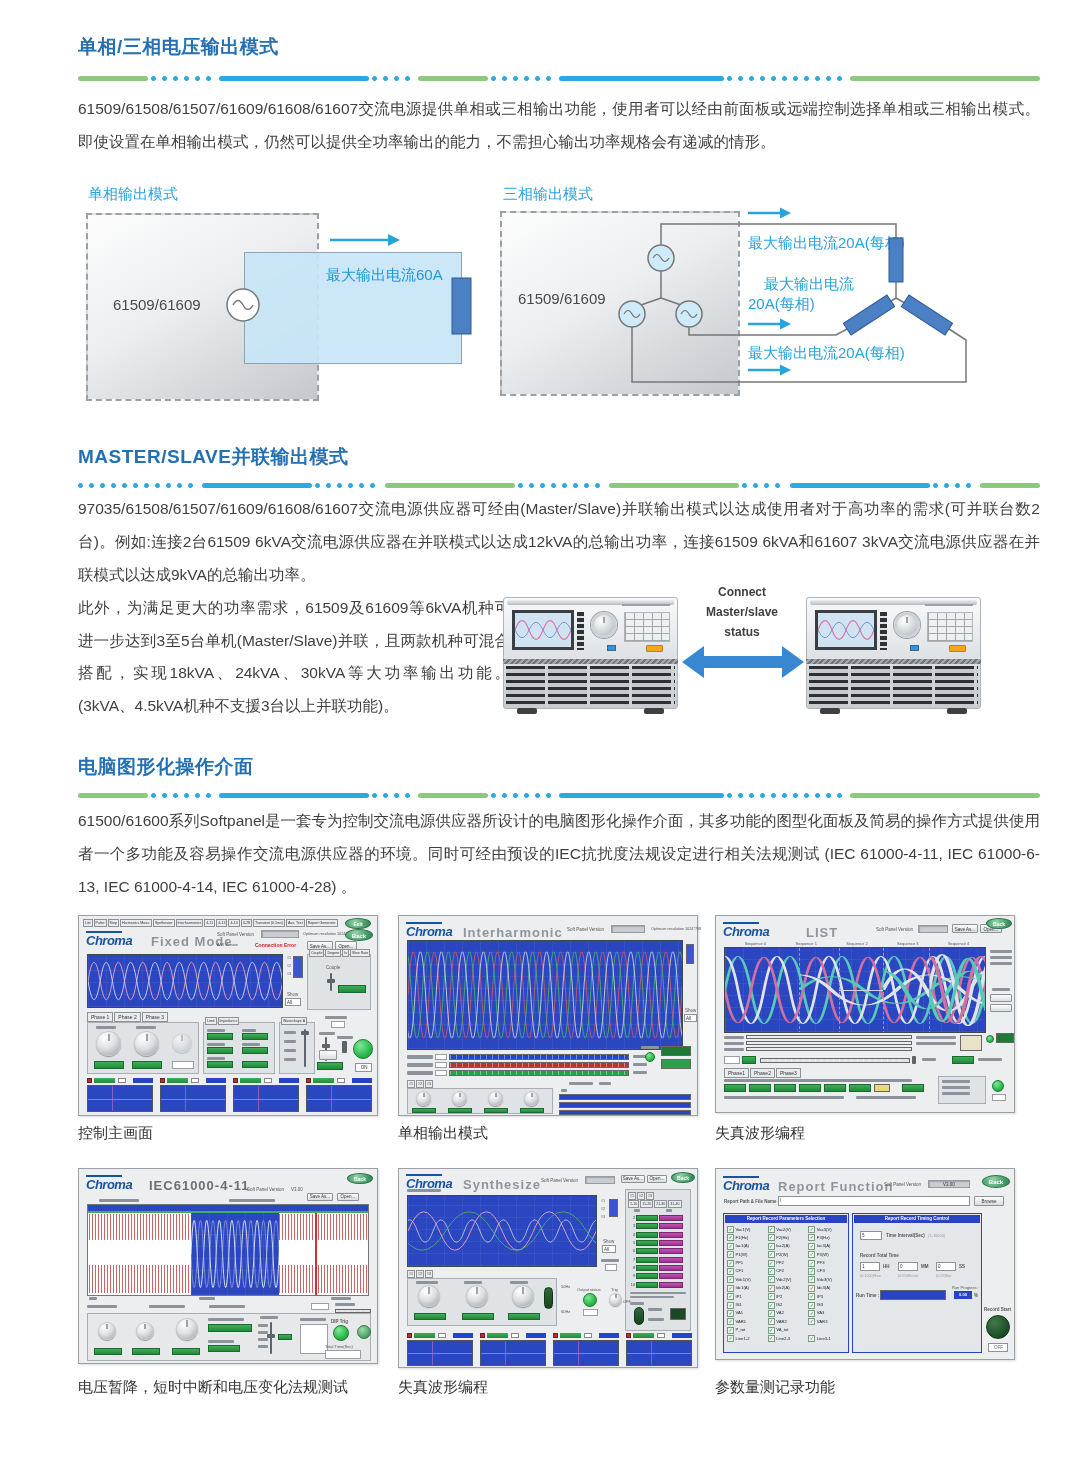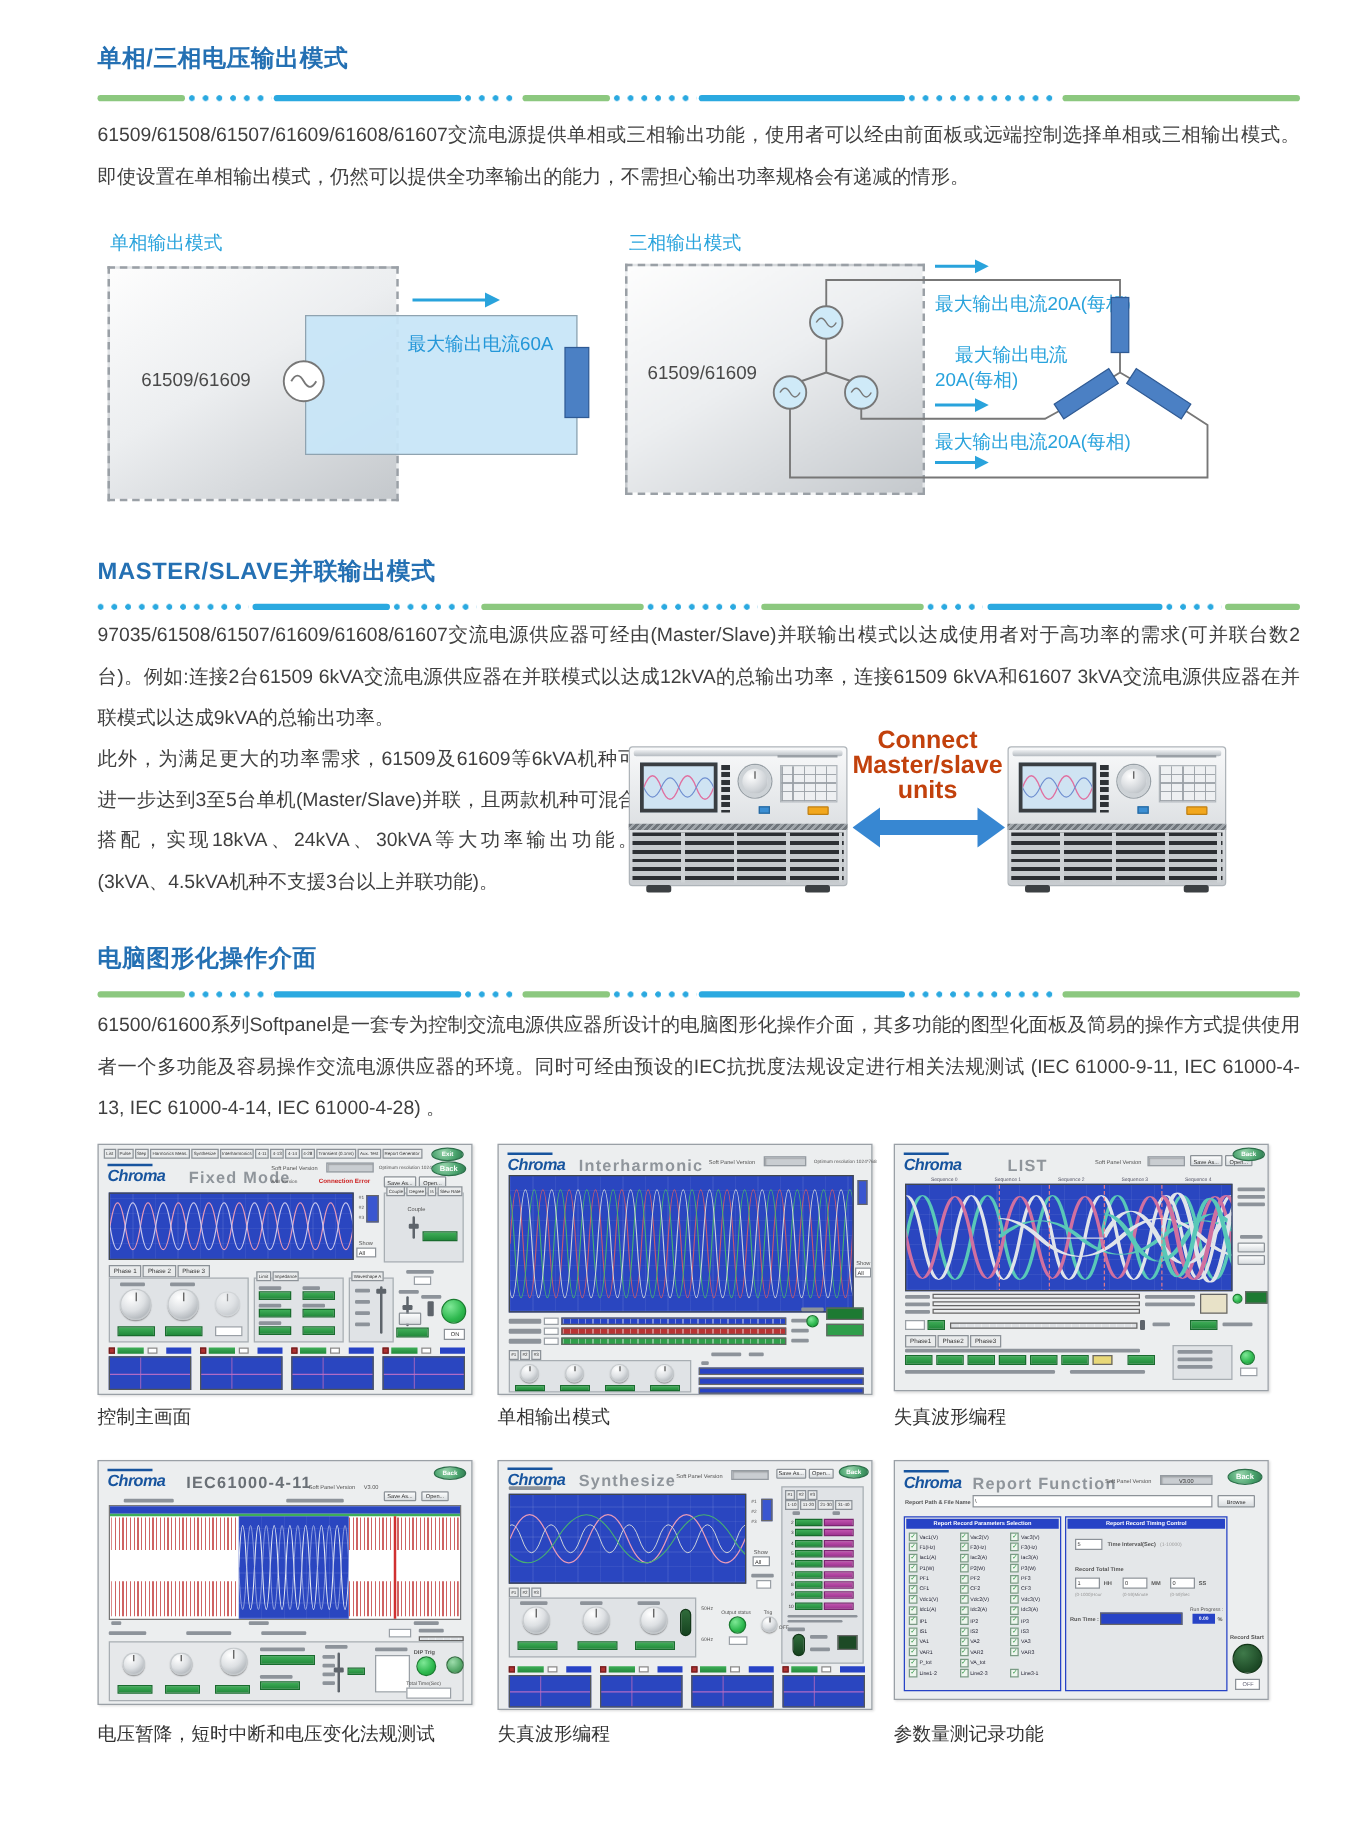--- a/index.html
+++ b/index.html
@@ -28,21 +28,21 @@
 .inst .screen svg{position:absolute;inset:0;width:100%;height:100%}
 .inst .btncol{position:absolute;left:74px;top:15px;width:7px;height:38px;background:repeating-linear-gradient(#2e3236 0 4px,#dfe2e5 4px 6px)}
 .inst .knob{position:absolute;left:88px;top:15px;width:26px;height:26px;border-radius:50%;border:3px solid #cdd2d6;background:radial-gradient(circle at 35% 30%,#fff,#d0d4d8 60%,#aab0b5);box-shadow:0 0 0 1px #98a0a6}
 .inst .keys{position:absolute;left:121px;top:15px;width:46px;height:30px;border:1px solid #b0b6bb;background:repeating-linear-gradient(90deg,rgba(154,160,166,.9) 0 1px,transparent 1px 9px),repeating-linear-gradient(0deg,rgba(154,160,166,.9) 0 1px,transparent 1px 7px),#eef0f2}
 .inst .okey{position:absolute;left:143px;top:48px;width:17px;height:7px;background:#f2a71d;border:1px solid #c07f10;border-radius:1px}
 .inst .mlabel{position:absolute;right:8px;top:7px;width:48px;height:2px;background:#9aa0a6}
 .inst .blubtn{position:absolute;left:104px;top:48px;width:9px;height:6px;background:#3b8fd4;border:1px solid #2a6aa0}
 .inst .sep{position:absolute;left:0;right:0;top:62px;height:5px;background:repeating-linear-gradient(135deg,#70767c 0 2px,#a2a8ad 2px 4px)}
 .inst .vents{position:absolute;left:3px;right:3px;top:69px;height:40px;background:repeating-linear-gradient(90deg,transparent 0 39px,#cfd3d6 39px 42px),repeating-linear-gradient(#2c2f33 0 3px,#c6cacd 3px 7px)}
 .inst .foot{position:absolute;bottom:0;width:20px;height:6px;background:#3c4043;border-radius:2px}
-.connect-text{position:absolute;font-size:20px;line-height:20px;font-weight:600;color:#c2410c;text-align:center}
+.connect-text{position:absolute;font-size:12px;line-height:20px;font-weight:600;color:#404040;text-align:center}
 
 .panel{position:absolute;width:300px;background:#eceeef;border:1px solid #9aa0a6;box-shadow:1px 1px 2px rgba(0,0,0,.15)}
 .pl-logo{position:absolute;font-style:italic;font-weight:700;color:#17549E;font-size:13px;line-height:13px;letter-spacing:-.5px}
 .pl-logo i{display:block;height:2px;width:36px;background:#17549E;margin-bottom:1px}
 .pl-title{position:absolute;font-size:13px;font-weight:700;color:#8f959b;letter-spacing:1px;white-space:nowrap}
 .tinylab{position:absolute;font-size:4.5px;color:#555;white-space:nowrap}
 .redlab{position:absolute;font-size:5px;font-weight:700;color:#C22;white-space:nowrap}
 .vfield{position:absolute;background:#c9cdd1;border:1px solid #959ba1;box-shadow:inset 1px 1px 1px rgba(0,0,0,.2);font-size:4.5px;color:#333;text-align:center;line-height:7px}
 .oval{position:absolute;border-radius:50%;color:#fff;text-align:center;background:radial-gradient(circle at 38% 30%,#96d3ab,#47a16b 60%,#317b52);border:1px solid #2c6f4a;font-weight:700;font-size:6px}
 .sbtn{position:absolute;background:linear-gradient(#fcfdfd,#d9dde0);border:1px solid #8c9298;border-radius:1px;font-size:4.5px;color:#333;text-align:center}
@@ -206,39 +206,39 @@
   <div class="blubtn"></div>
   <div class="okey"></div>
   <div class="sep"></div>
   <div class="vents"></div>
   <div class="foot" style="left:14px"></div>
   <div class="foot" style="right:14px"></div>
 </div>
 <div class="connect-text" style="left:672px;top:582px;width:140px">
   <div>Connect</div>
   <div>Master/slave</div>
-  <div>units</div>
+  <div>status</div>
 </div>
 <svg class="figsvg" style="left:682px;top:645px" width="122" height="34" viewBox="0 0 122 34">
   <polygon points="0,17 22,1 22,11 100,11 100,1 122,17 100,33 100,23 22,23 22,33" fill="#3787D2"></polygon>
 </svg>
 
 <h2 class="sec" style="left:78px;top:754px">电脑图形化操作介面</h2>
 <div class="divider" style="left:78px;top:792px">
   <i class="dg" style="width:70px"></i>
     <i class="dots" style="width:66px"></i>
     <i class="db" style="width:150px"></i>
     <i class="dots" style="width:44px"></i>
     <i class="dg" style="width:70px"></i>
     <i class="dots" style="width:66px"></i>
     <i class="db" style="width:165px"></i>
     <i class="dots" style="width:121px"></i>
     <i class="dg" style="width:190px"></i>
 </div>
-<div class="para" style="left:78px;top:804px;width:962px">61500/61600系列Softpanel是一套专为控制交流电源供应器所设计的电脑图形化操作介面，其多功能的图型化面板及简易的操作方式提供使用者一个多功能及容易操作交流电源供应器的环境。同时可经由预设的IEC抗扰度法规设定进行相关法规测试 (IEC 61000-9-11, IEC 61000-4-13, IEC 61000-4-14, IEC 61000-4-28) 。</div>
+<div class="para" style="left:78px;top:804px;width:962px">61500/61600系列Softpanel是一套专为控制交流电源供应器所设计的电脑图形化操作介面，其多功能的图型化面板及简易的操作方式提供使用者一个多功能及容易操作交流电源供应器的环境。同时可经由预设的IEC抗扰度法规设定进行相关法规测试 (IEC 61000-4-11, IEC 61000-6-13, IEC 61000-4-14, IEC 61000-4-28) 。</div>
 
 <div class="panel" style="left:78px;top:915px;height:201px">
   <div class="tabrow" style="left:4px;top:3px">
       <span>List</span>
       <span>Pulse</span>
       <span>Step</span>
       <span>Harmonics Meas.</span>
       <span>Synthesize</span>
       <span>Interharmonics</span>
       <span>4-11</span>

